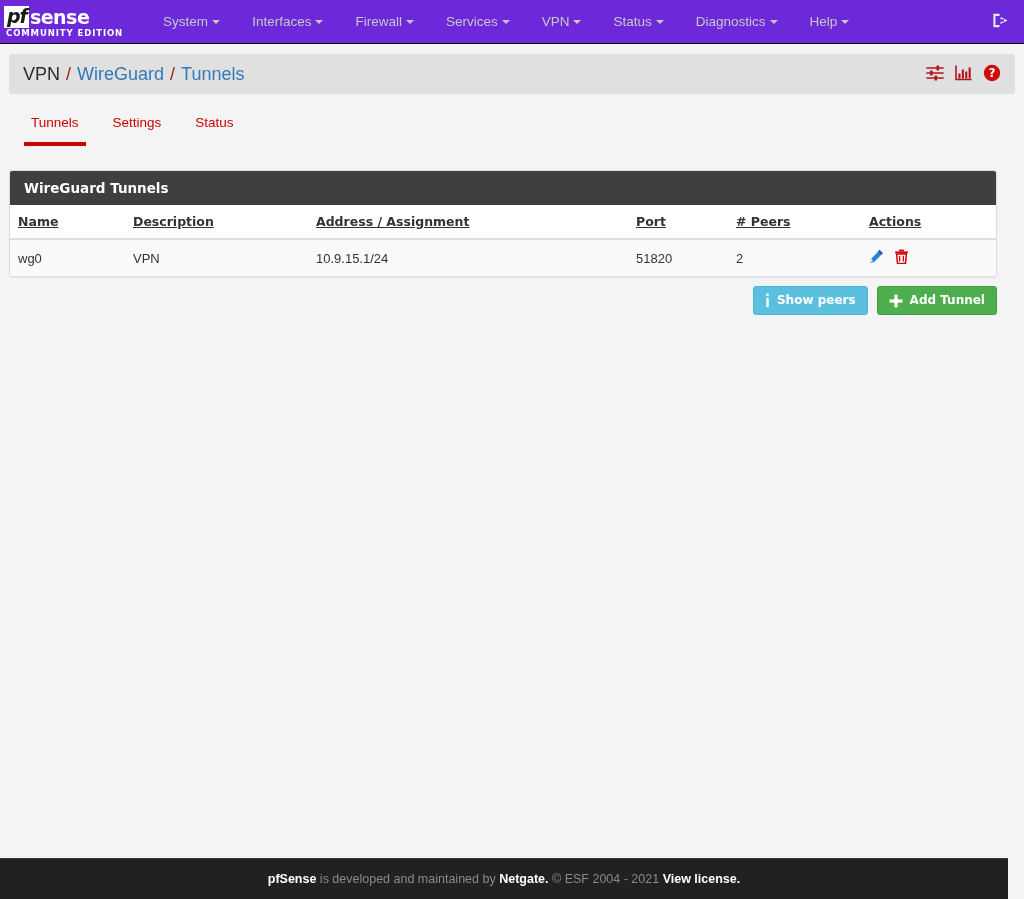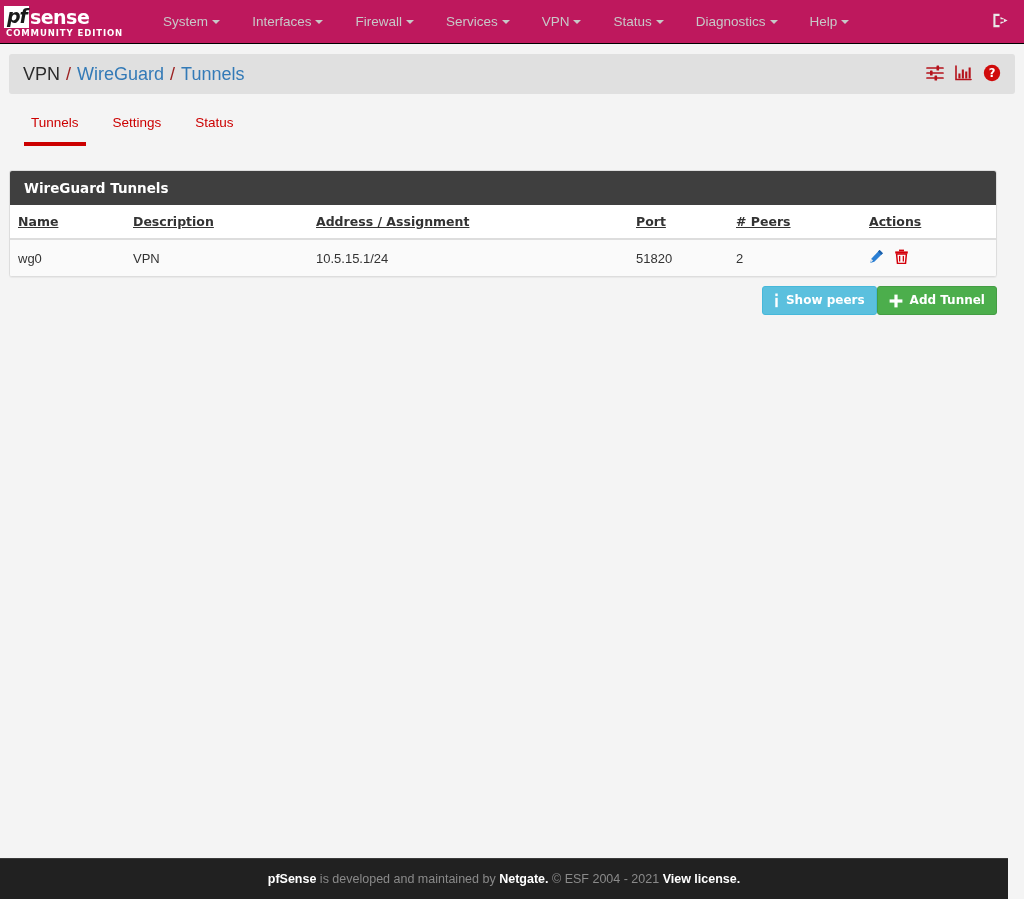--- a/index.html
+++ b/index.html
@@ -11,21 +11,21 @@
     font-family: "Liberation Sans", sans-serif;
     font-size: 13px;
     color: #333;
     overflow: hidden;
   }
 
   
   .navbar {
     position: relative;
     height: 44px;
-    background: #be185d;
+    background: #6d28d9;
     border-bottom: 1px solid #000;
     display: flex;
     align-items: stretch;
   }
   .brand {
     display: flex;
     flex-direction: column;
     justify-content: center;
     padding: 0 10px 0 4px;
     height: 44px;
@@ -194,20 +194,21 @@
   .col-peers   { width: 133px; }
   .col-actions { width: auto; }
   .actions-cell { white-space: nowrap; }
   .action-icon { cursor: pointer; display: inline-block; vertical-align: middle; margin-right: 6px; }
 
   
   .btn-row {
     margin: 9px 27px 0 9px;
     display: flex;
     justify-content: flex-end;
+    gap: 9px;
   }
   .btn {
     display: inline-flex;
     align-items: center;
     gap: 7px;
     border: 1px solid transparent;
     border-radius: 3px;
     font-size: 12px;
     font-weight: bold;
     color: #fff;
@@ -331,21 +332,21 @@
         <th class="col-addr">Address / Assignment</th>
         <th class="col-port">Port</th>
         <th class="col-peers"># Peers</th>
         <th class="col-actions">Actions</th>
       </tr>
     </thead>
     <tbody>
       <tr>
         <td class="col-name">wg0</td>
         <td class="col-desc">VPN</td>
-        <td class="col-addr">10.5.15.1/24</td>
+        <td class="col-addr">10.9.15.1/24</td>
         <td class="col-port">51820</td>
         <td class="col-peers">2</td>
         <td class="col-actions actions-cell">
           <span class="action-icon">
             <svg width="15" height="15" viewBox="0 0 15 15">
               <path d="M10.6 0.9 L13.9 4.2 L5.3 12.8 L1.2 13.9 L2.3 9.8 Z" fill="#2b7fd4"></path>
               <path d="M10.6 0.9 L13.9 4.2 L12.3 5.8 L9.0 2.5 Z" fill="#1c5fa8"></path>
               <path d="M1.2 13.9 L2.3 9.8 L4.1 11.6 Z" fill="#dfe6ec"></path>
             </svg>
           </span>

